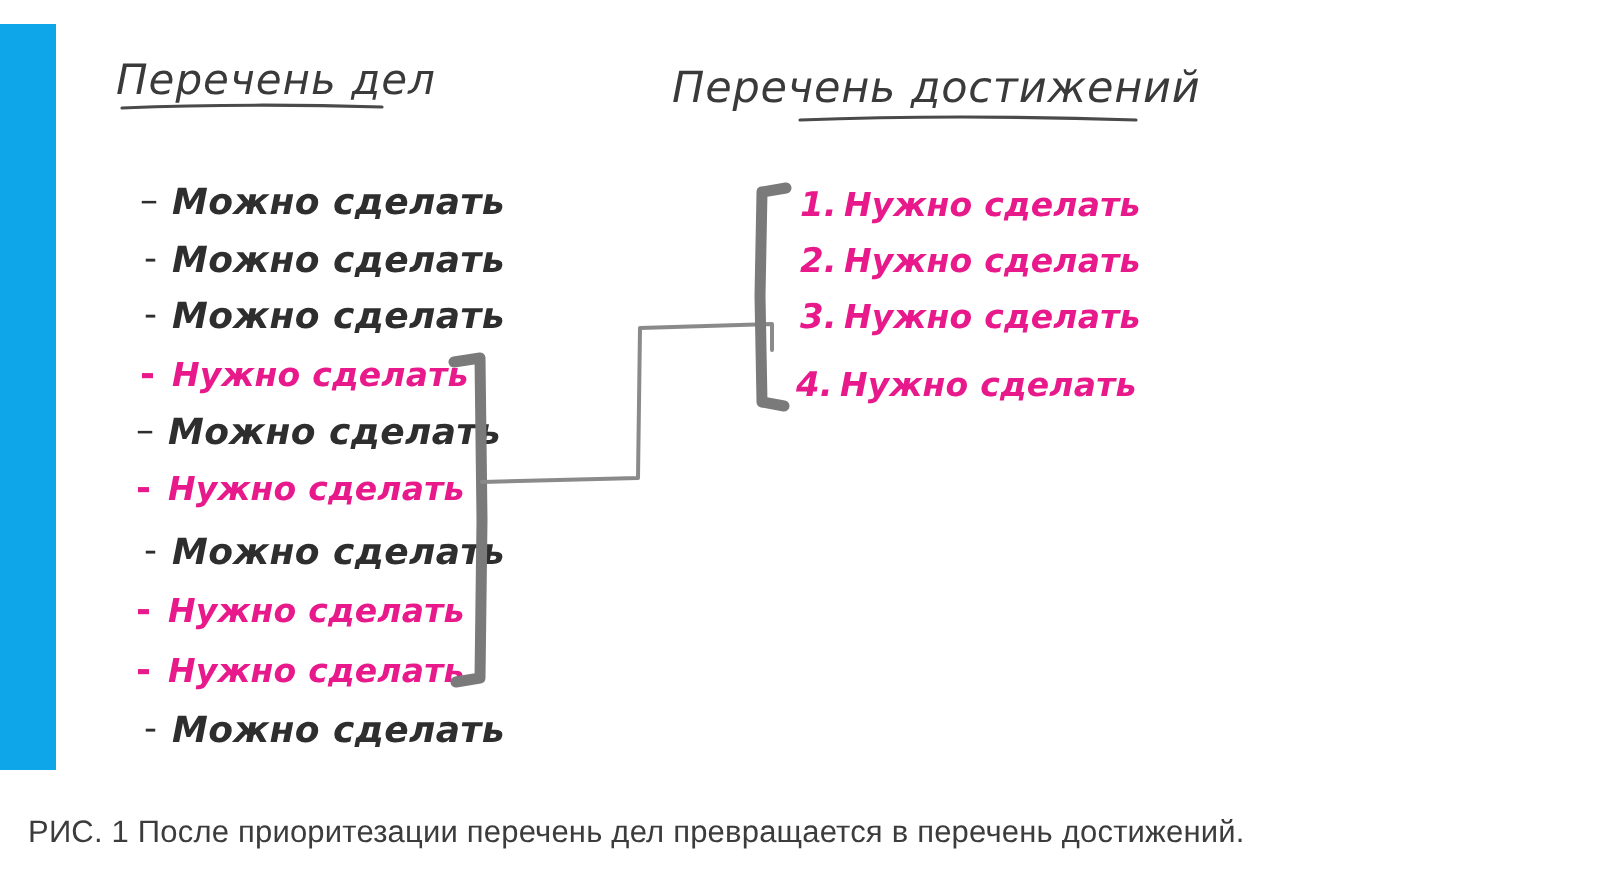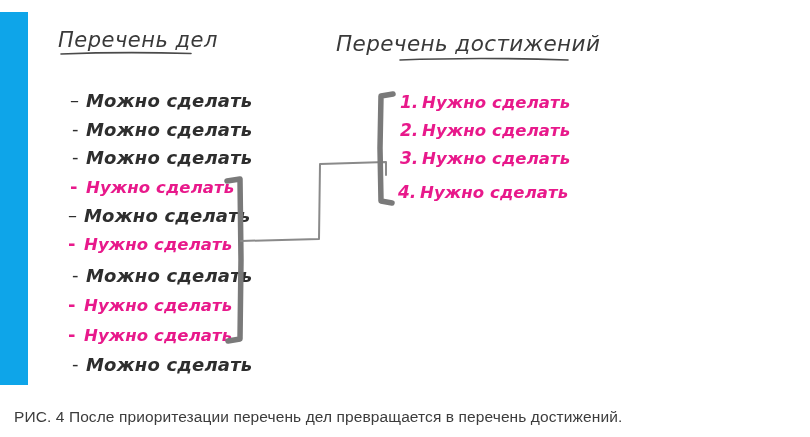--- a/index.html
+++ b/index.html
@@ -193,16 +193,16 @@
       <text class="hw-num-pink" x="372" y="152">3.</text>
       <text class="hw-item-pink" x="394" y="152">Нужно сделать</text>
 
       <text class="hw-num-pink" x="370" y="186">4.</text>
       <text class="hw-item-pink" x="392" y="186">Нужно сделать</text>
 
     </svg>
   </div>
 
   <div class="caption-wrap">
-    <div class="caption-text">РИС. 4 После приоритезации перечень дел превращается в перечень достижений.</div>
+    <div class="caption-text">РИС. 1 После приоритезации перечень дел превращается в перечень достижений.</div>
   </div>
 
 </div>
 
 </body></html>

